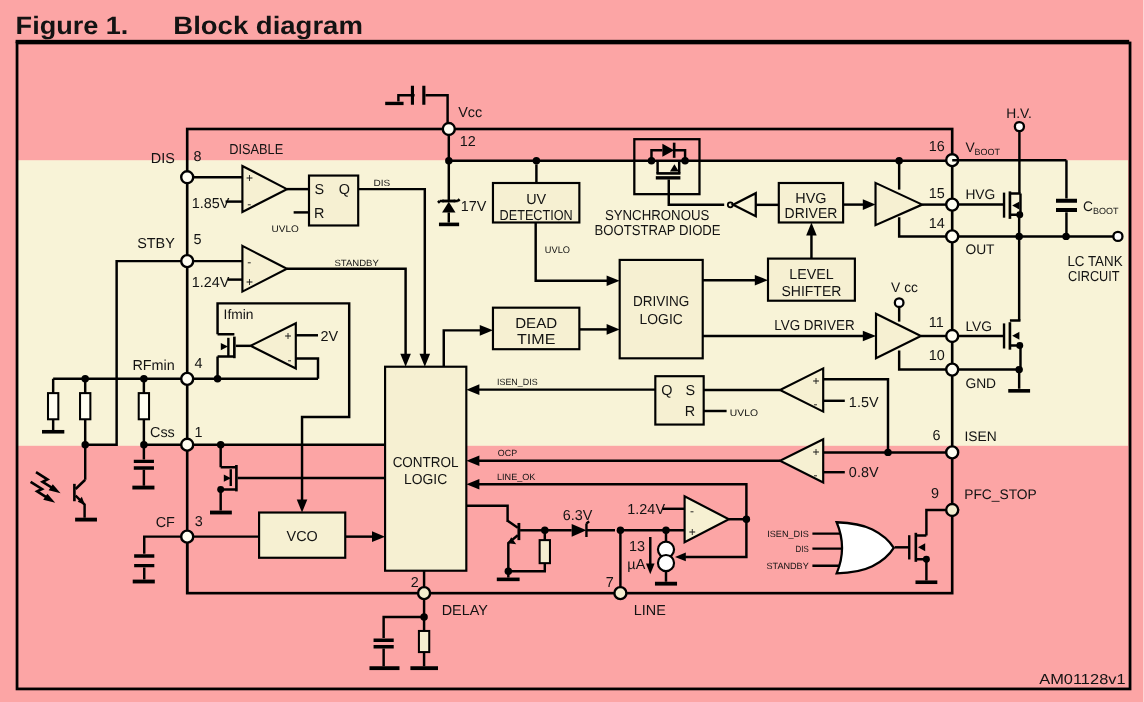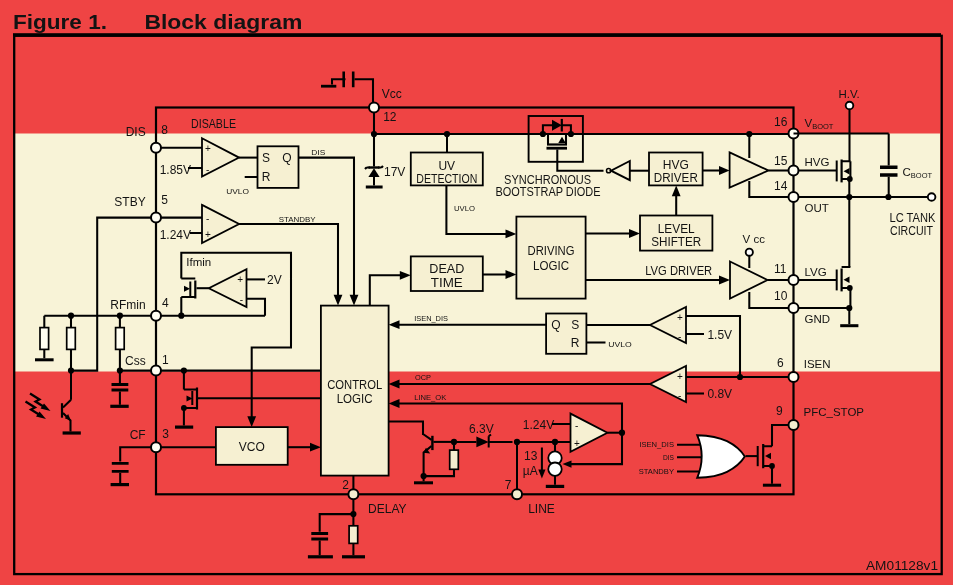--- a/index.html
+++ b/index.html
@@ -1,16 +1,16 @@
 <!DOCTYPE html>
 <html><head>
 <meta charset="utf-8">
 <style>
 html,body{margin:0;padding:0;background:#fff;}
-#page{position:relative;width:953px;height:585px;background:#ef4444;font-family:"Liberation Sans",sans-serif;}
+#page{position:relative;width:953px;height:585px;background:#fca5a5;font-family:"Liberation Sans",sans-serif;}
 svg{position:absolute;left:0;top:0;}
 text{fill:#131313;font-family:"Liberation Sans",sans-serif;}
 .w{fill:none;stroke:#000;stroke-width:2.05;}
 .bx{fill:#f6f0d2;stroke:#000;stroke-width:1.8;}
 .nf{fill:none;stroke:#000;stroke-width:1.9;}
 .t11{font-size:11.5px;}
 .t12{font-size:12px;}
 .t8{font-size:8px;}
 .t7{font-size:7.5px;}
 .sub{font-size:7.5px;}

